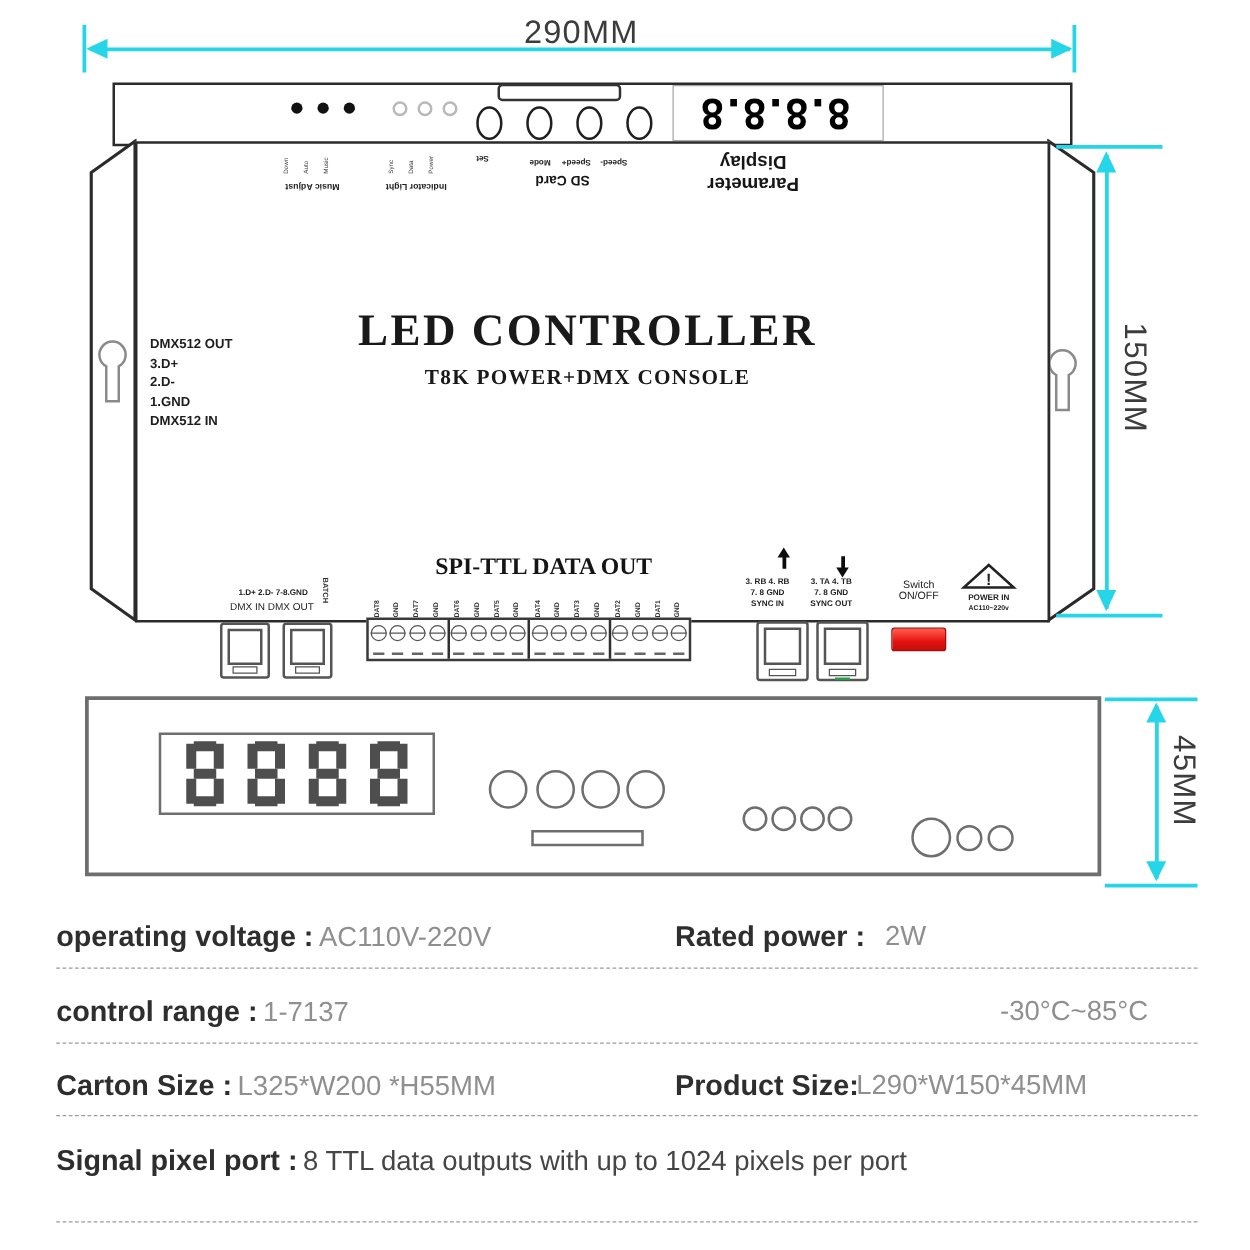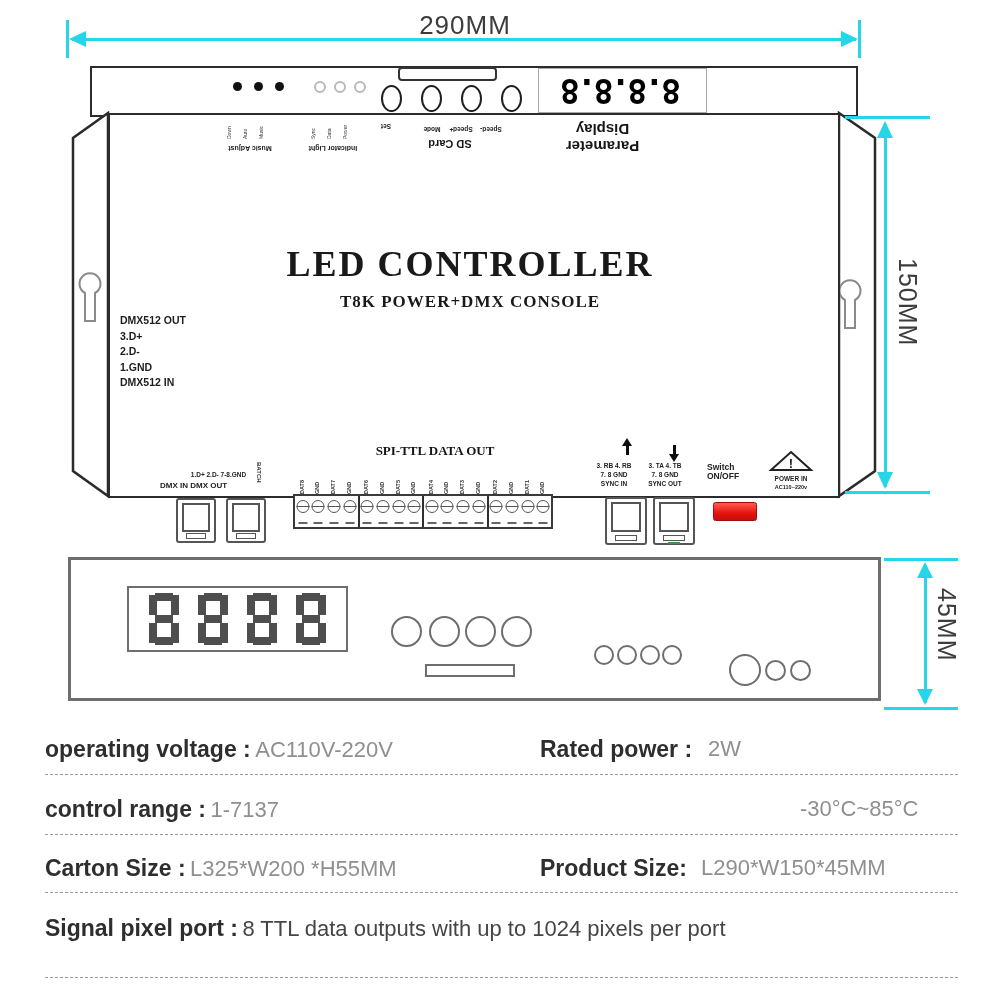--- a/index.html
+++ b/index.html
@@ -20,25 +20,25 @@
   .dot-b{background:#111;border-radius:50%;}
   .dot-g{border:2px solid #b9b9b9;border-radius:50%;background:#fff;}
   .mini-display{border:1.5px solid #a8a8a8;background:#fff;display:flex;align-items:center;justify-content:center;}
   .mini-digits{transform:rotate(180deg);font-family:"DejaVu Sans Mono",monospace;font-weight:700;
                font-size:33px;letter-spacing:-3px;color:#000;line-height:1;}
   .flip{transform:rotate(180deg);}
   .rear-head{font-size:7px;font-weight:700;color:#222;text-align:center;}
   .vlab{writing-mode:vertical-rl;transform:rotate(180deg);font-size:5px;color:#333;line-height:1;display:inline-block;height:22px;}
   .ledrow{display:flex;gap:11px;}
   .param-disp{font-size:15px;font-weight:700;text-align:center;line-height:17px;color:#161616;}
-  .left-ports{font-size:10.5px;font-weight:700;line-height:15.5px;color:#1d1d1d;margin-top:45px;}
+  .left-ports{font-size:10.5px;font-weight:700;line-height:15.5px;color:#1d1d1d;}
   .title{font-family:"Liberation Serif",serif;font-weight:700;font-size:36px;letter-spacing:2px;color:#191919;text-align:center;}
   .subtitle{font-family:"Liberation Serif",serif;font-weight:700;font-size:17px;letter-spacing:1px;color:#191919;text-align:center;}
-  .spi-head{font-family:"Liberation Serif",serif;font-weight:700;font-size:13px;color:#151515;}
-  .small-b{font-size:7px;font-weight:700;color:#222;line-height:9px;}
+  .spi-head{font-family:"Liberation Serif",serif;font-weight:700;font-size:19px;color:#151515;}
+  .small-b{font-size:7px;font-weight:400;color:#222;line-height:9px;text-align:center;}
   .tiny{font-size:6.5px;font-weight:700;color:#222;line-height:9px;text-align:center;}
   .rj45{border:2.5px solid #555;border-radius:3px;background:#fff;position:absolute;}
   .rj45 .inner{position:absolute;left:4px;right:4px;top:3px;height:60%;border:2px solid #555;}
   .rj45 .lip{position:absolute;left:8px;right:8px;bottom:2px;height:4px;border:1.5px solid #555;}
   .rj45 .grn{position:absolute;left:35%;right:35%;bottom:-1px;height:2.5px;background:#2a9d4a;border:0;}
   .vtext{writing-mode:vertical-rl;font-size:6px;font-weight:700;color:#333;line-height:1;}
   
   .tstrip{display:flex;border:2px solid #3a3a3a;background:#fff;}
   .tcell{flex:1;position:relative;}
   .tcell.grp{border-left:2.5px solid #2f2f2f;}
@@ -373,21 +373,21 @@
       <span class="spec-label">control range :</span>
       <span class="spec-value">1-7137</span>
       <span class="spec-value" style="position:absolute;left:755px;"> -30°C~85°C</span>
     </div>
     <div class="abs dashline" style="left:45px;top:834px;width:913px;"></div>
 
     <div class="abs" style="left:45px;top:855px;width:913px;">
       <span class="spec-label">Carton Size :</span>
       <span class="spec-value"> L325*W200 *H55MM</span>
       <span class="spec-label" style="position:absolute;left:495px;">Product Size:</span>
-      <span class="spec-value" style="position:absolute;left:656px;"> L290*W150*45MM</span>
+      <span class="spec-value" style="position:absolute;left:640px;"> L290*W150*45MM</span>
     </div>
     <div class="abs dashline" style="left:45px;top:892px;width:913px;"></div>
 
     <div class="abs" style="left:45px;top:912px;width:913px;line-height:33px;">
       <span class="spec-label">Signal pixel port :</span>
       <span class="spec-value dark"> 8 TTL data outputs with up to 1024 pixels per port</span>
     </div>
     <div class="abs dashline" style="left:45px;top:977px;width:913px;"></div>
   </div>
 

